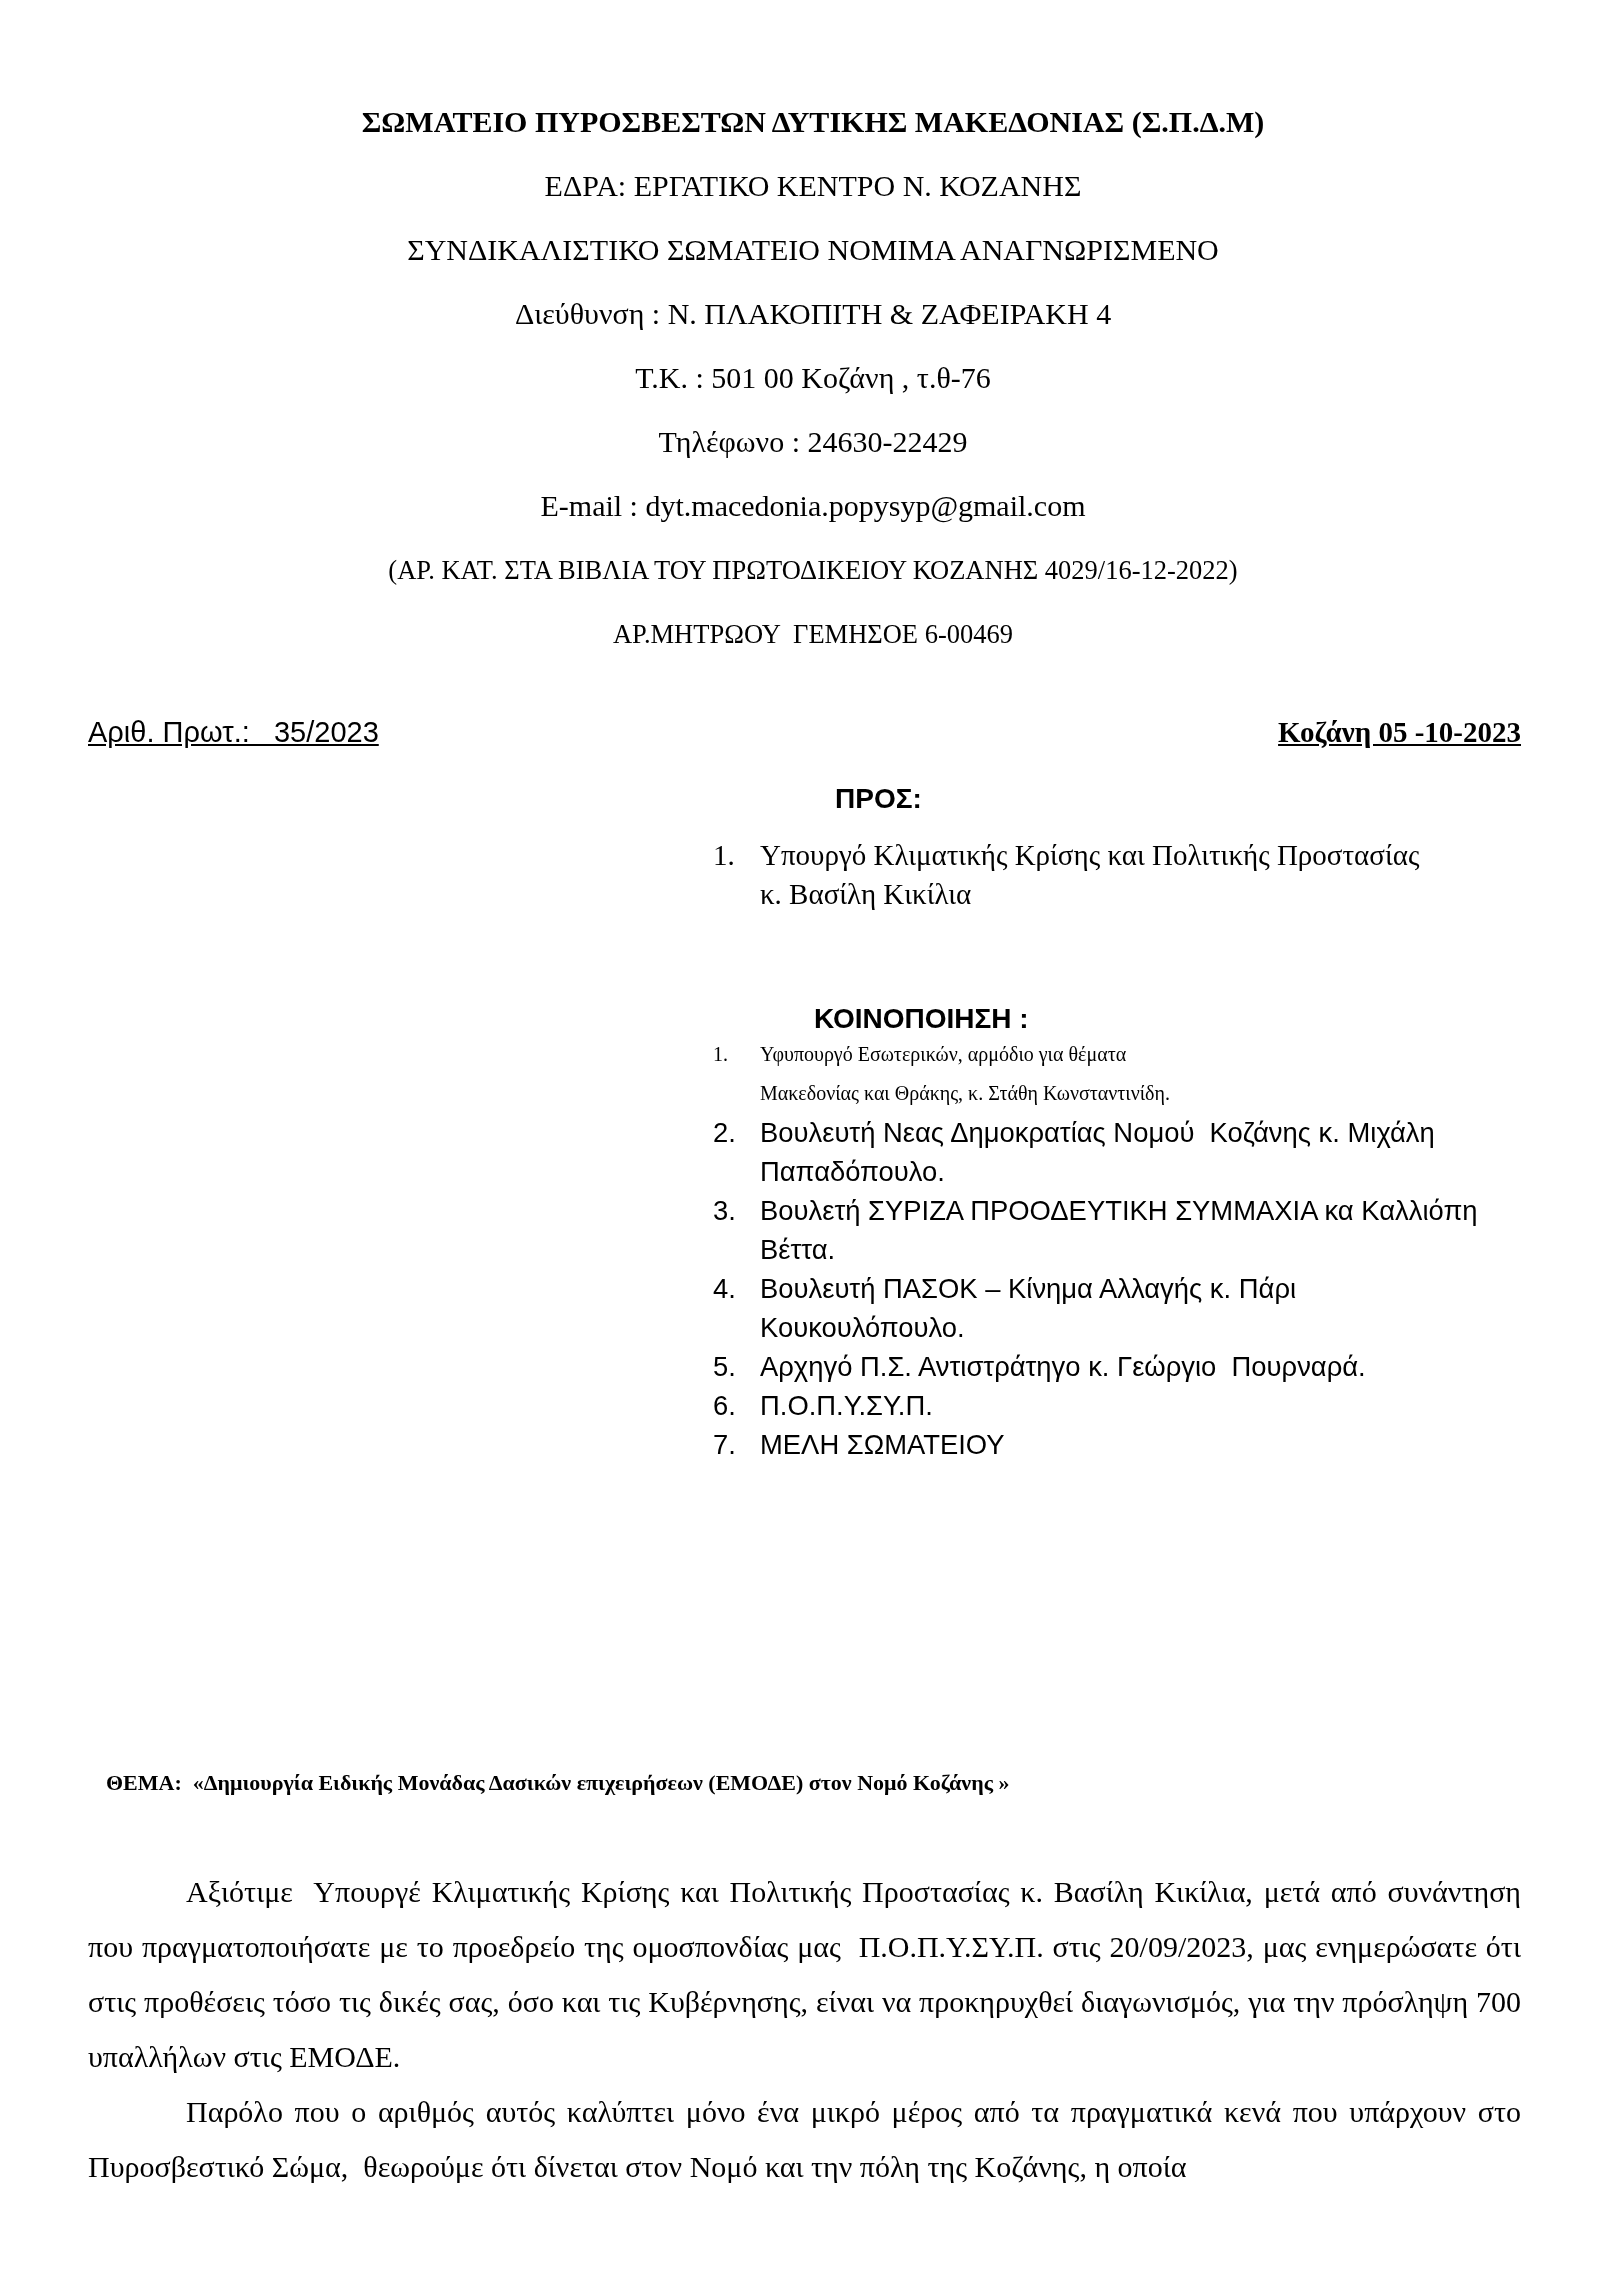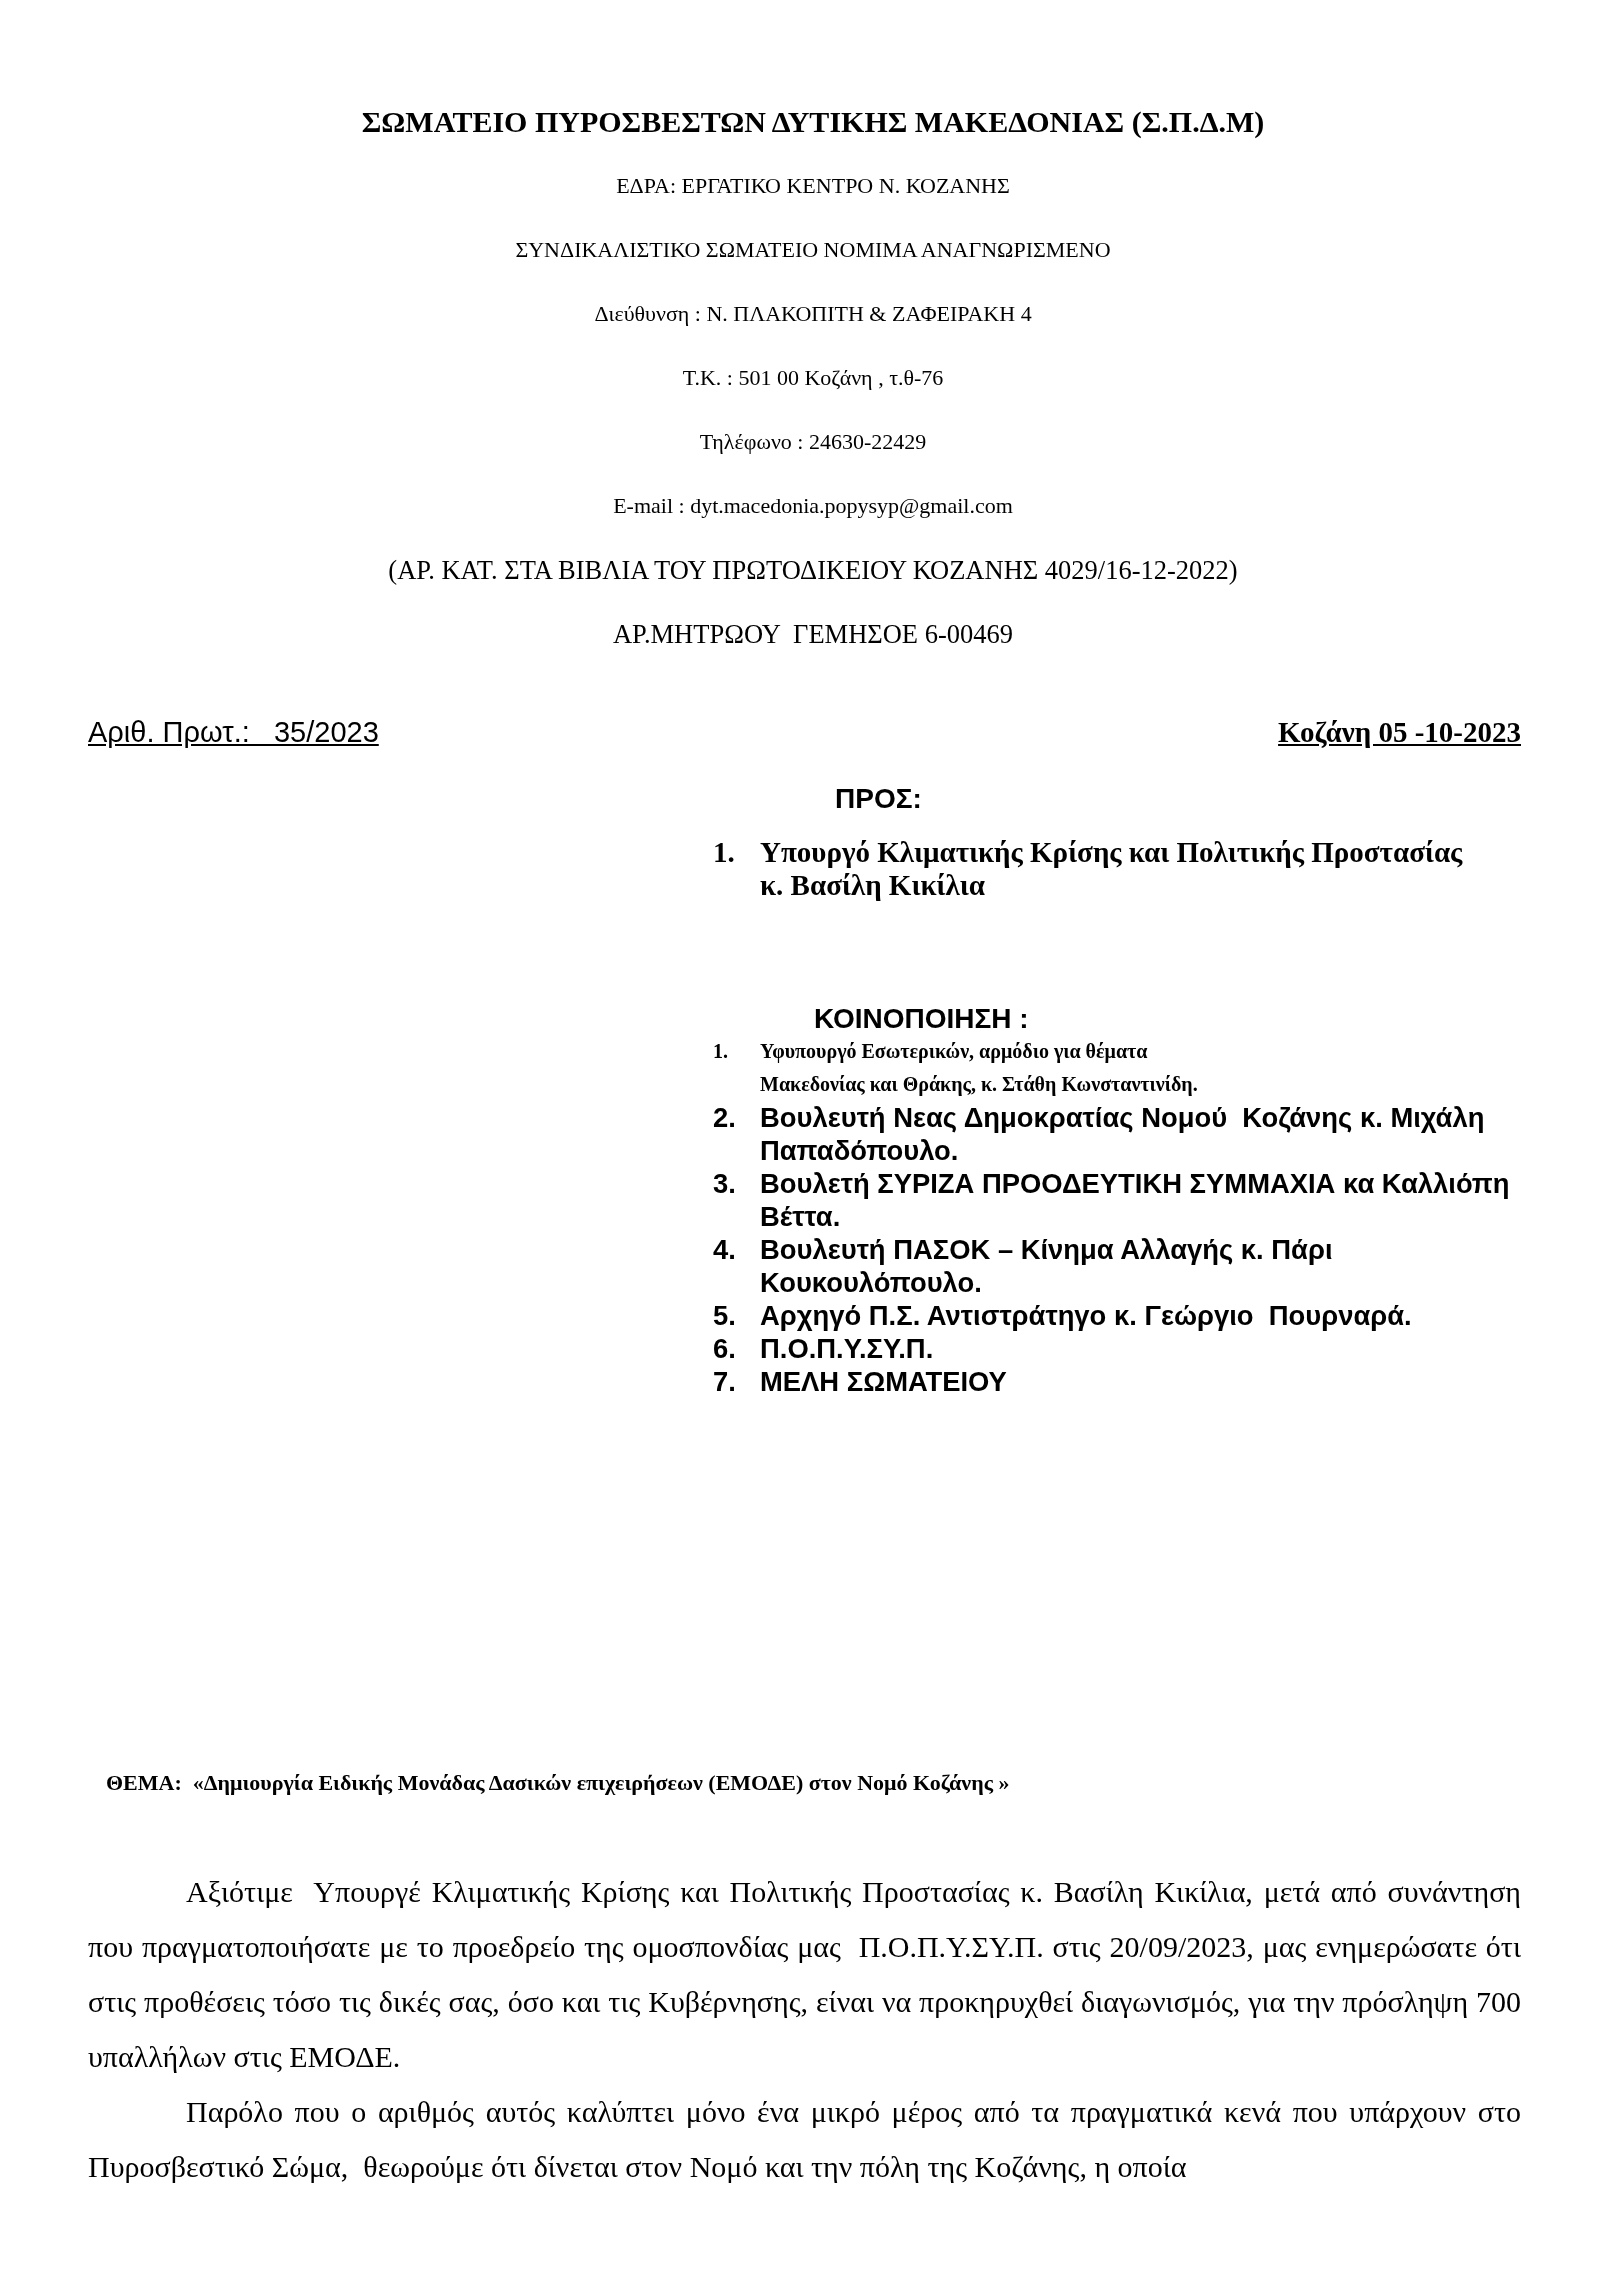--- a/index.html
+++ b/index.html
@@ -18,21 +18,21 @@
 
   
   .letterhead {
     position: absolute;
     top: 90px; left: 5px; right: 0;
     text-align: center;
   }
   .letterhead .hline {
     height: 64px;
     line-height: 64px;
-    font-size: 22px;
+    font-size: 30px;
     white-space: pre-wrap;
   }
   .letterhead .hline.bold { font-weight: bold; font-size: 30px; }
   .letterhead .hline.small { font-size: 26.5px; }
 
   
   .ref-row {
     position: absolute;
     top: 714px; left: 88px;
     width: 1433px;
@@ -71,23 +71,23 @@
     position: absolute;
     left: 713px;
     width: 799px;
     list-style: none;
     counter-reset: item;
   }
   ol.addr-list li {
     position: relative;
     counter-increment: item;
     padding-left: 47px;
-    line-height: 33px;
+    line-height: 39px;
     white-space: pre-wrap;
-    font-weight: bold;
+    font-weight: normal;
   }
   ol.addr-list li::before {
     content: counter(item) ".";
     position: absolute;
     left: 0; top: 0;
   }
   ol.pros-list { top: 836px; }
   ol.pros-list li {
     font-family: "Liberation Serif", serif;
     font-size: 29px;

